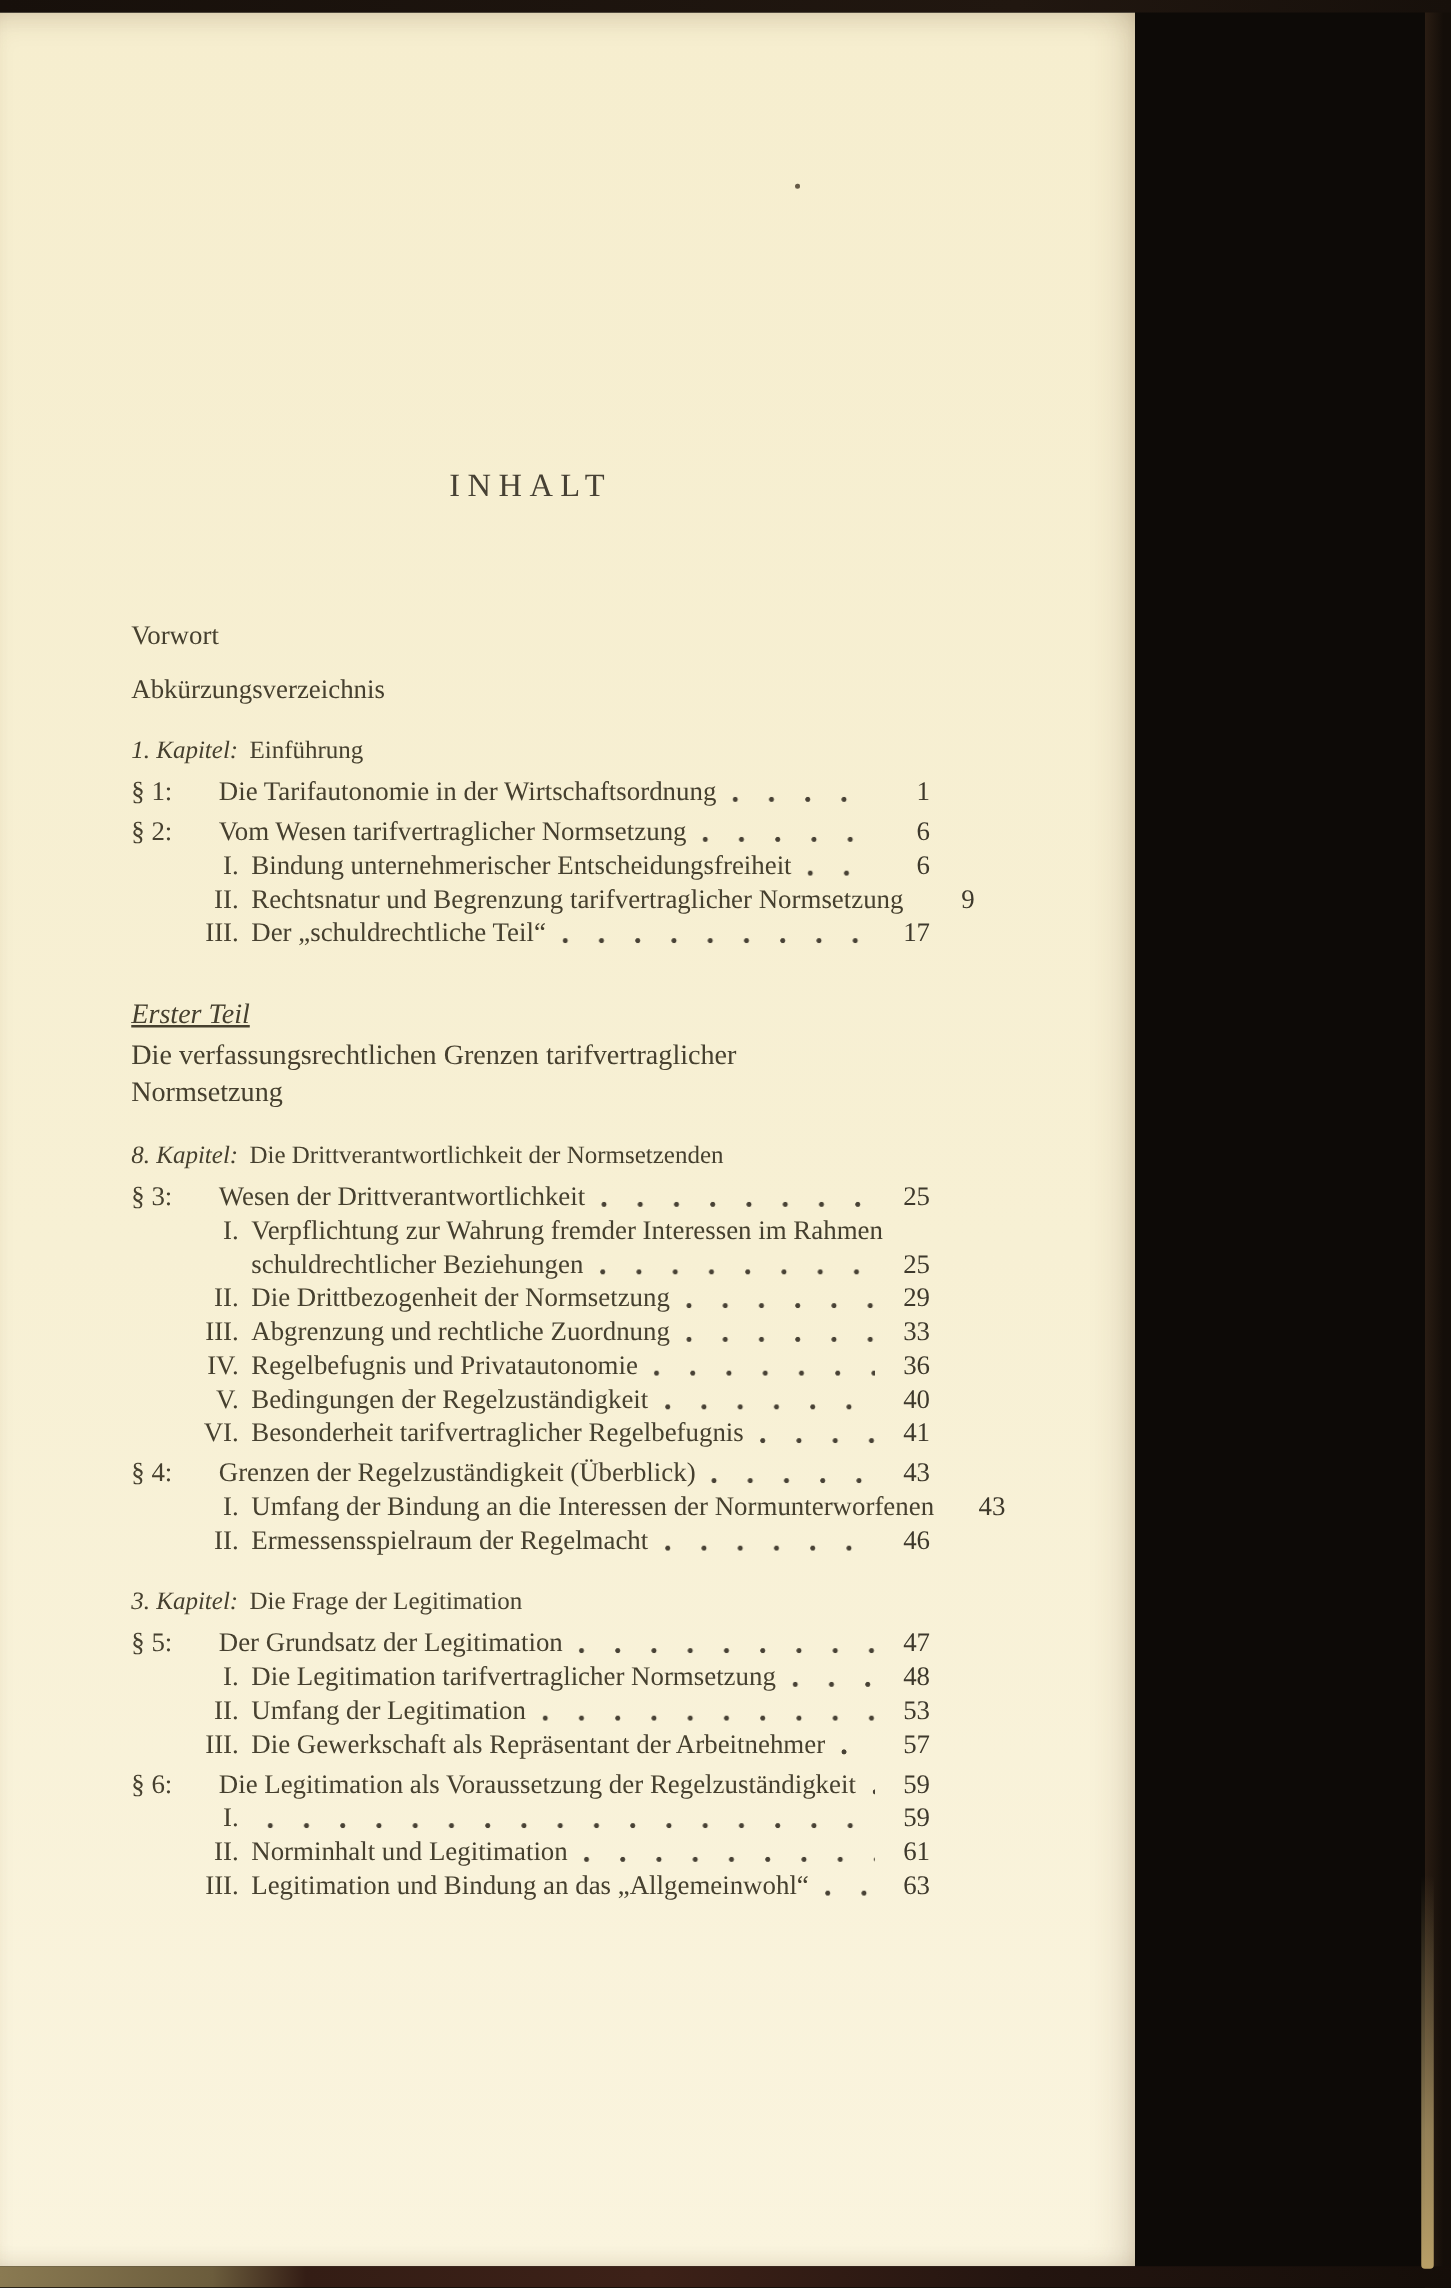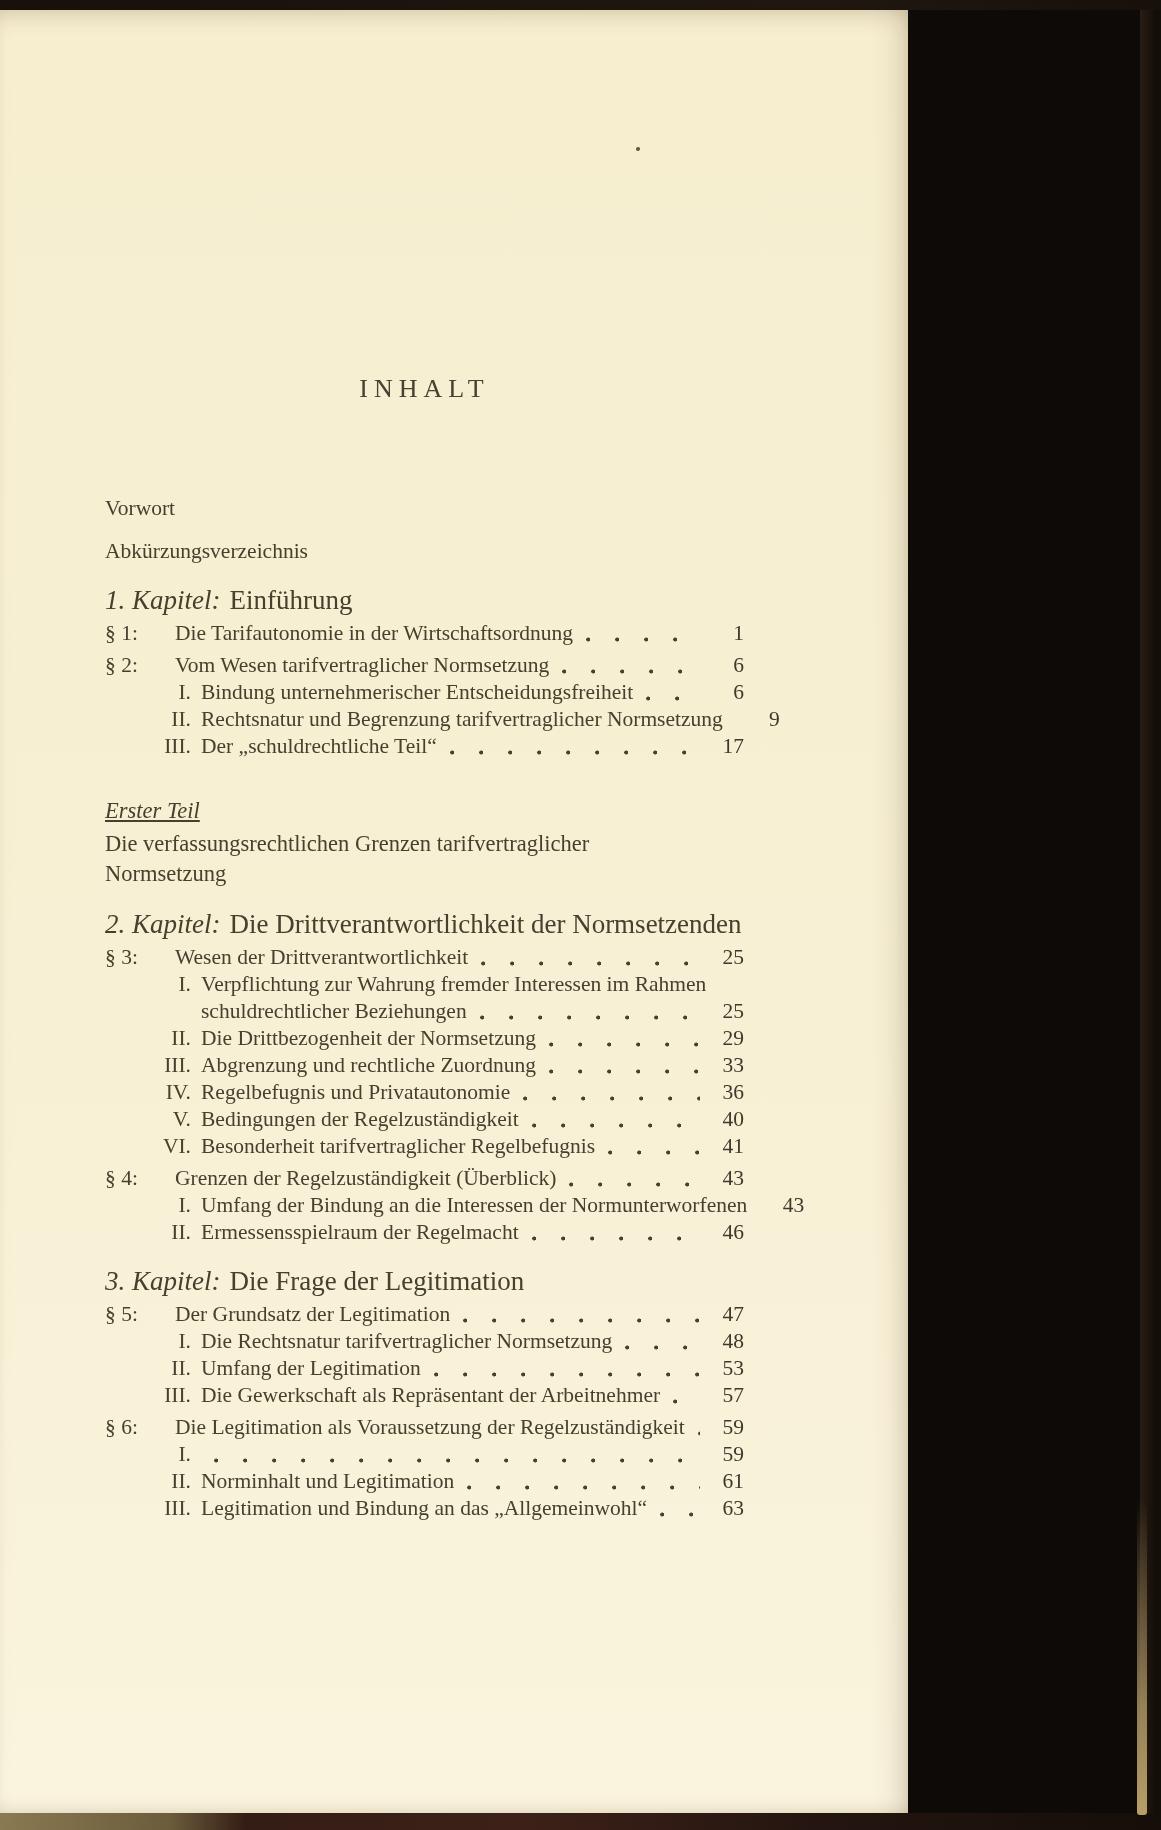--- a/index.html
+++ b/index.html
@@ -52,21 +52,21 @@
     line-height:32px;letter-spacing:6px;
     text-align:center;
     color:#474134;
   }
 
   
   .toc{font-size:21.5px;}
   .toc-row{display:flex;align-items:baseline;line-height:27px;}
   .toc-row .text{white-space:nowrap;}
   .toc-row.front{margin-bottom:16px;}
-  .toc-row.chapter{margin-top:20px;margin-bottom:4px;font-size:27px;line-height:30px;}
+  .toc-row.chapter{margin-top:20px;margin-bottom:4px;font-size:20px;line-height:30px;}
   .toc-row.chapter .label{font-style:italic;margin-right:9px;}
   .toc-row.part{margin-top:36px;font-style:italic;font-size:22.5px;line-height:29px;text-decoration:underline;}
   .toc-row.parttitle{margin-top:4px;font-size:22.5px;line-height:30px;font-family:Liberation Serif, serif;}
   .toc-row.parttitle + .toc-row.parttitle{margin-top:0;}
   .toc-row.section{margin-top:5px;}
   .toc-row.section .label{flex:0 0 70px;}
   .toc-row.sub .label{flex:0 0 96px;text-align:right;box-sizing:border-box;padding-right:10px;}
   .toc-row.subwrap .text{margin-left:96px;text-align:right;}
   .dots{
     flex:1 1 auto;align-self:flex-end;height:7px;
@@ -139,21 +139,21 @@
 
     <span class="text">Die verfassungsrechtlichen Grenzen tarifvertraglicher</span>
 
   </div>
         <div class="toc-row parttitle">
 
     <span class="text">Normsetzung</span>
 
   </div>
         <div class="toc-row chapter">
-    <span class="label">2. Kapitel:</span>
+    <span class="label">8. Kapitel:</span>
     <span class="text">Die Drittverantwortlichkeit der Normsetzenden</span>
 
   </div>
         <div class="toc-row section">
     <span class="label">§ 3:</span>
     <span class="text">Wesen der Drittverantwortlichkeit</span>
     <span class="dots"></span>
     <span class="pagenum">25</span>
   </div>
         <div class="toc-row sub">
@@ -221,21 +221,21 @@
 
   </div>
         <div class="toc-row section">
     <span class="label">§ 5:</span>
     <span class="text">Der Grundsatz der Legitimation</span>
     <span class="dots"></span>
     <span class="pagenum">47</span>
   </div>
         <div class="toc-row sub">
     <span class="label">I.</span>
-    <span class="text">Die Rechtsnatur tarifvertraglicher Normsetzung</span>
+    <span class="text">Die Legitimation tarifvertraglicher Normsetzung</span>
     <span class="dots"></span>
     <span class="pagenum">48</span>
   </div>
         <div class="toc-row sub">
     <span class="label">II.</span>
     <span class="text">Umfang der Legitimation</span>
     <span class="dots"></span>
     <span class="pagenum">53</span>
   </div>
         <div class="toc-row sub">

